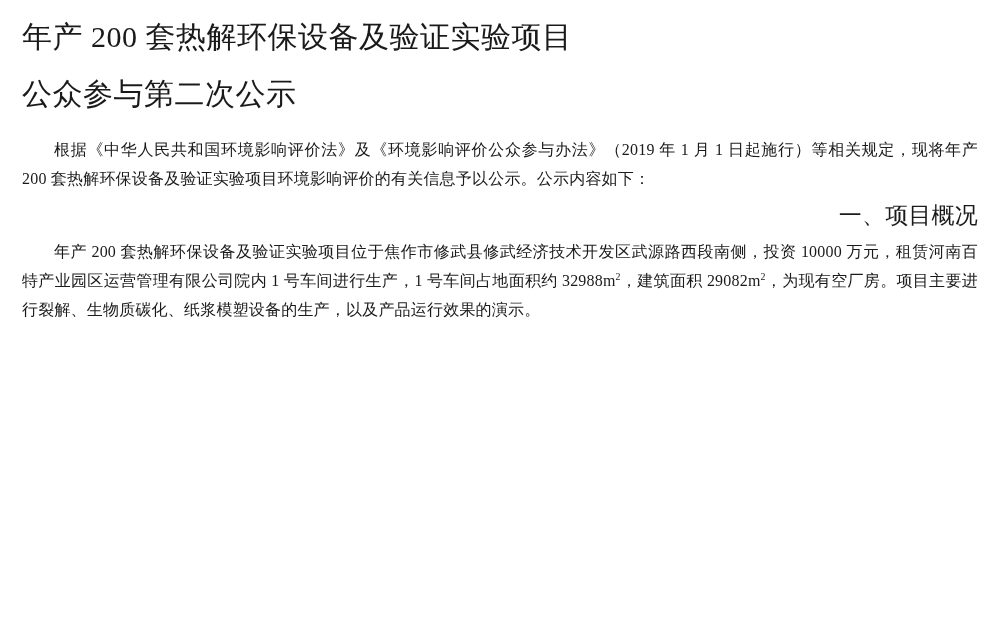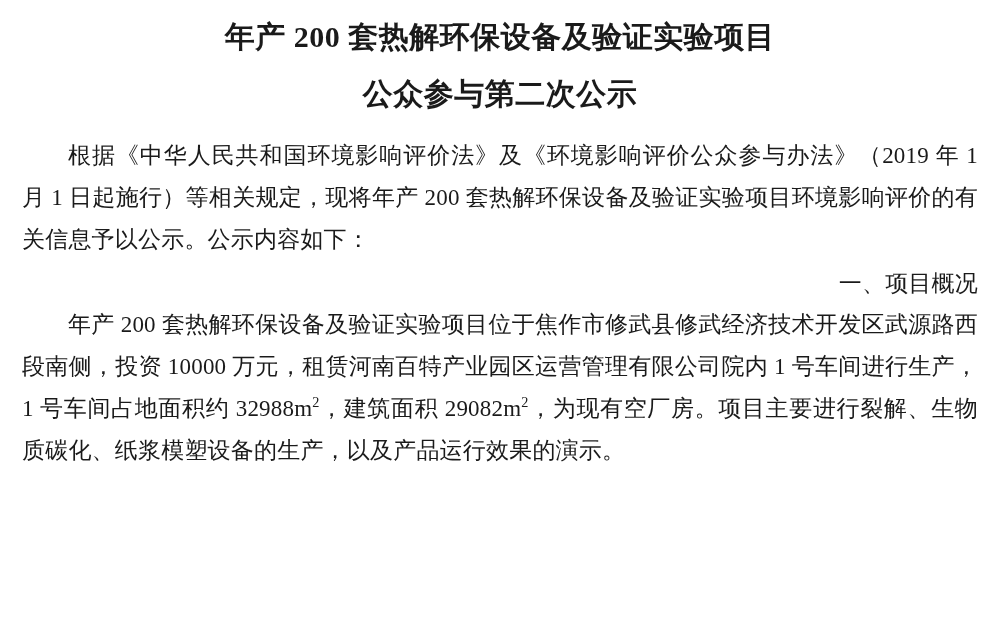--- a/index.html
+++ b/index.html
@@ -15,40 +15,39 @@
     color: #1a1a1a;
   }
   .page {
     width: 1000px;
     height: 620px;
     box-sizing: border-box;
     padding: 10px 22px 0 22px;
     position: relative;
   }
   .doc-title {
-    text-align: center;
     font-size: 30px;
-    font-weight: bold;
+    font-weight: normal;
     line-height: 1.55;
     letter-spacing: 0.5px;
     margin: 0;
     padding: 0;
   }
   .doc-title .line {
     display: block;
     white-space: nowrap;
   }
   .title-line-1 { margin-top: 4px; }
   .title-line-2 { margin-top: 10px; }
 
   .body-text {
     margin-top: 18px;
   }
   .para {
-    font-size: 23px;
+    font-size: 16px;
     line-height: 1.82;
     text-align: justify;
     text-justify: inter-ideograph;
     margin: 0;
     letter-spacing: 0.2px;
   }
   .para.indent {
     text-indent: 2em;
   }
   .section-heading {

